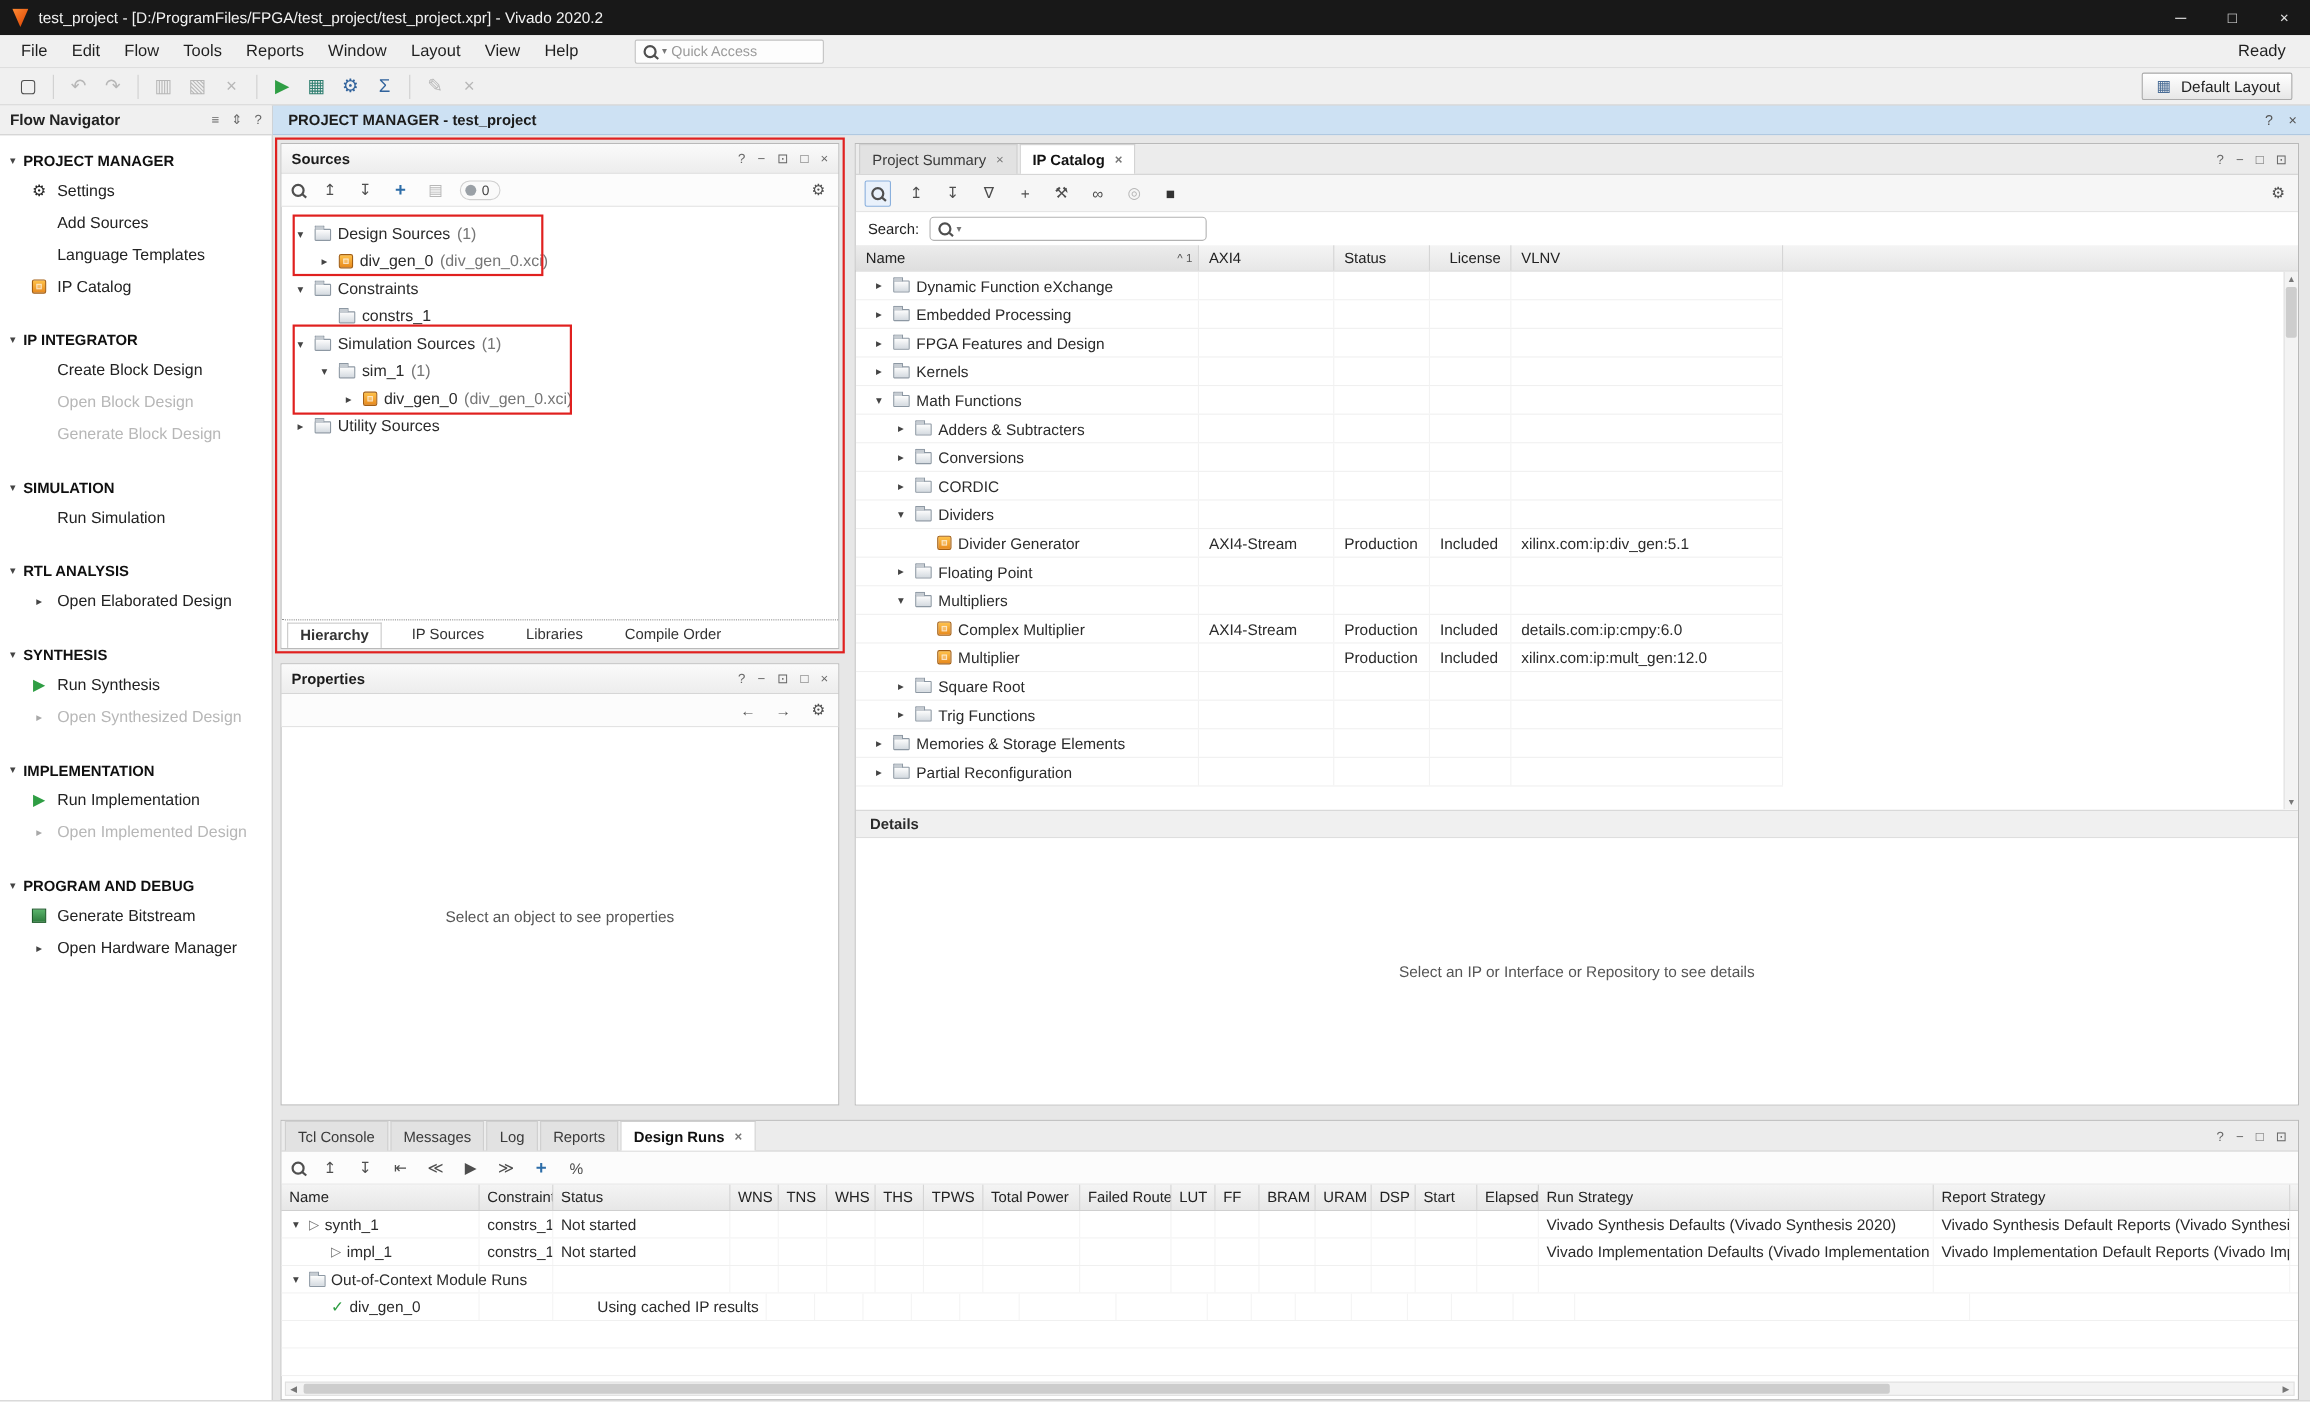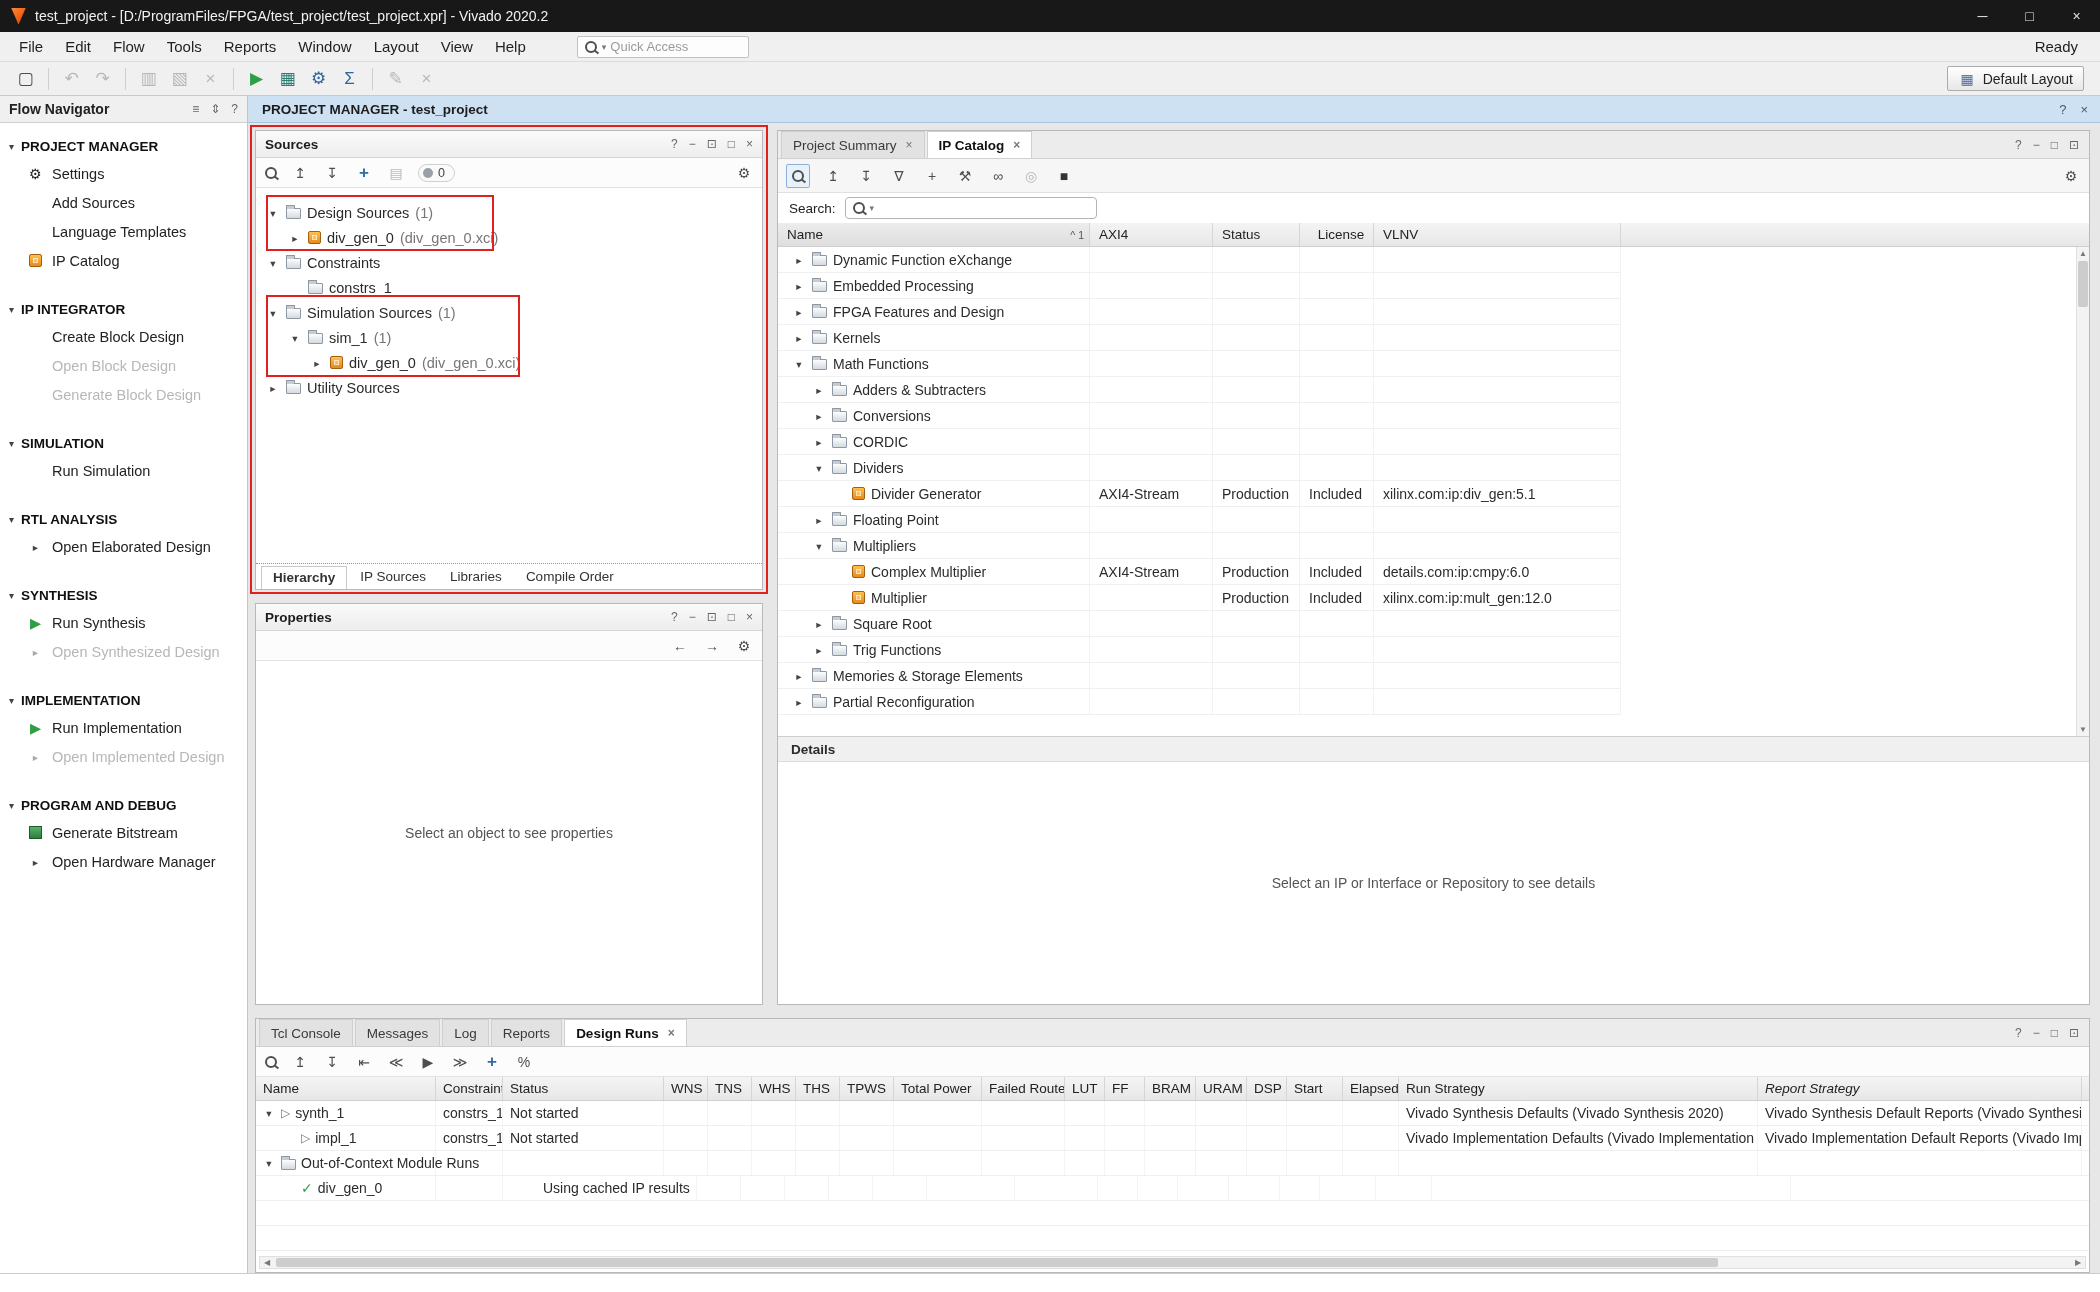--- a/index.html
+++ b/index.html
@@ -63,21 +63,21 @@
   .ficon.chip::after{content:"";position:absolute;inset:3px;background:rgba(255,255,255,.25);border:1px solid rgba(255,255,255,.6)}
   .ficon.bit{width:13px;height:13px;background:linear-gradient(#59b36a,#2e7d3d);border:1px solid #1d5c2a}
   .badge{display:flex;align-items:center;gap:5px;border:1px solid #cfcfcf;border-radius:10px;padding:1px 9px 1px 4px;font-size:12.5px;color:#444;background:#fafafa}
   .badge .dot{width:10px;height:10px;border-radius:50%;background:#9aa0a6}
   
   .trow{height:25px;display:flex;align-items:center;font-size:14.5px;gap:6px}
   .exp{width:14px;text-align:center;font-size:10.5px;color:#444;flex:none;display:inline-block}
   .lbl{white-space:nowrap}
   .sfx{color:#767676;white-space:nowrap}
   #sources-tree{flex:1;padding-top:12px;overflow:hidden}
-  #sources-tabs{flex:none;height:26px;border-top:1px dotted #8f8f8f;display:flex;align-items:flex-end;background:#fff;padding-left:5px;gap:2px}
+  #sources-tabs{flex:none;height:26px;border-top:1px dotted #8f8f8f;display:flex;align-items:flex-end;background:#fff;padding-left:5px;gap:16px}
   .btab{height:23px;line-height:22px;padding:0 11px;font-size:13.5px;color:#333}
   .btab.active{font-weight:bold;border:1px solid #c9c9c9;border-bottom:none;background:#fff}
   .empty-msg{flex:1;display:flex;align-items:center;justify-content:center;color:#555;font-size:14px}
   
   .tabbar{height:28px;background:#ececec;border-bottom:1px solid #d0d0d0;display:flex;align-items:flex-end;padding-left:3px;flex:none}
   .tab{height:27px;display:flex;align-items:center;padding:0 11px;font-size:13.5px;color:#3a3a3a;background:#e2e2e2;border:1px solid #cfcfcf;border-bottom:none;margin-right:2px;gap:9px}
   .tab.active{background:#fff;font-weight:bold;color:#111}
   .tab .x{color:#777;font-size:12px}
   .tabbar .p-btns{align-self:center;margin-right:10px}
   
@@ -781,21 +781,21 @@
       </div>
       <div class="runs-th" style="width: 56px;">
         <span>Start</span>
       </div>
       <div class="runs-th" style="width: 56px;">
         <span>Elapsed</span>
       </div>
       <div class="runs-th" style="width: 359px;">
         <span>Run Strategy</span>
       </div>
-      <div class="runs-th" style="width: 324px; font-style: italic;">
+      <div class="runs-th" style="width: 324px;">
         <span>Report Strategy</span>
       </div>
       <div class="runs-th fill"></div>
     </div>
   <div id="runs-body">
       <div class="rr-row">
         <div class="rr-c name" style="width: 180px; padding-left: 6px;">
           <span class="icn exp">▾</span>
           <span class="icn runicn">▷</span>
           <span class="lbl">synth_1</span>

